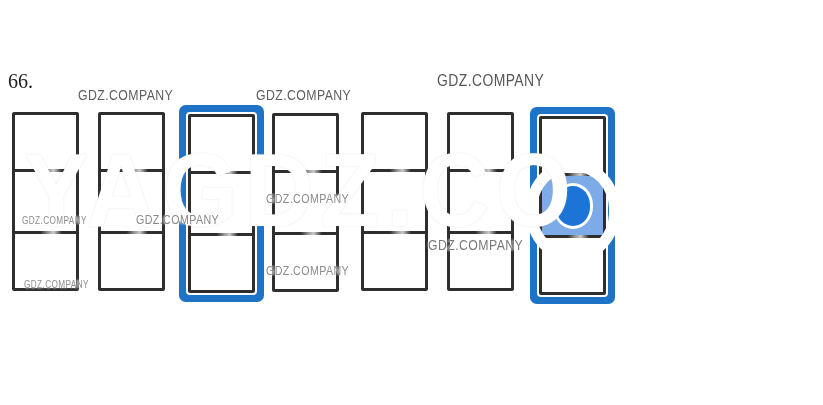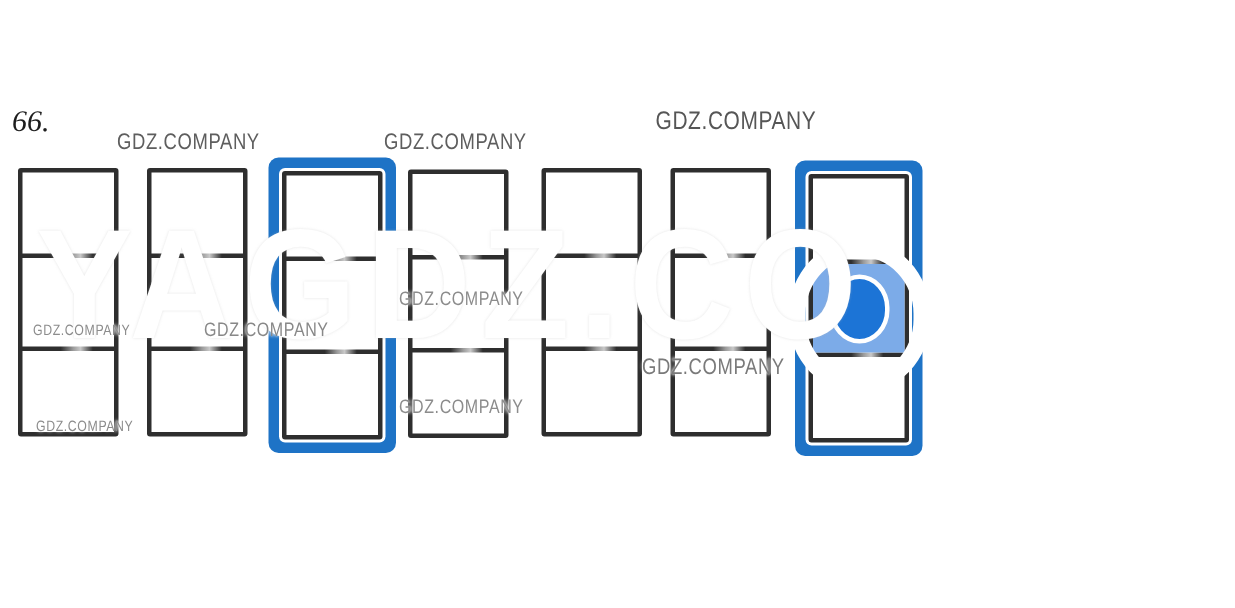--- a/index.html
+++ b/index.html
@@ -2,21 +2,21 @@
 <html style="--frame: #2e2e2e; --highlight-border: #1e73c6; --pip-cell-fill: #7cabe8; --pip-fill: #1c74d6; --wm: #6e6e6e;"><head>
 <meta charset="utf-8">
 <style>
   html,body{margin:0;padding:0;}
   body{width:823px;height:405px;background:#ffffff;overflow:hidden;
        font-family:"Liberation Sans",sans-serif;}
   #canvas{position:relative;width:823px;height:405px;background:#ffffff;}
 
   
   .qnum{position:absolute;left:8px;top:70px;font-family:"Liberation Serif",serif;
-        font-size:20px;color:#1d1d1d;z-index:6;font-style:italic;}
+        font-size:20px;color:#1d1d1d;z-index:6;}
 
   
   .card{position:absolute;width:61px;height:173px;border:3px solid var(--frame,#2e2e2e);
         border-radius:2px;background:#fff;z-index:1;}
   .card.selected{box-shadow:0 0 0 2px #ffffff,0 0 0 9px var(--highlight-border,#1e73c6);}
   .c1{left:12px;top:112px;}
   .c2{left:98px;top:112px;}
   .c3{left:188px;top:114px;}
   .c4{left:272px;top:113px;}
   .c5{left:361px;top:112px;}

